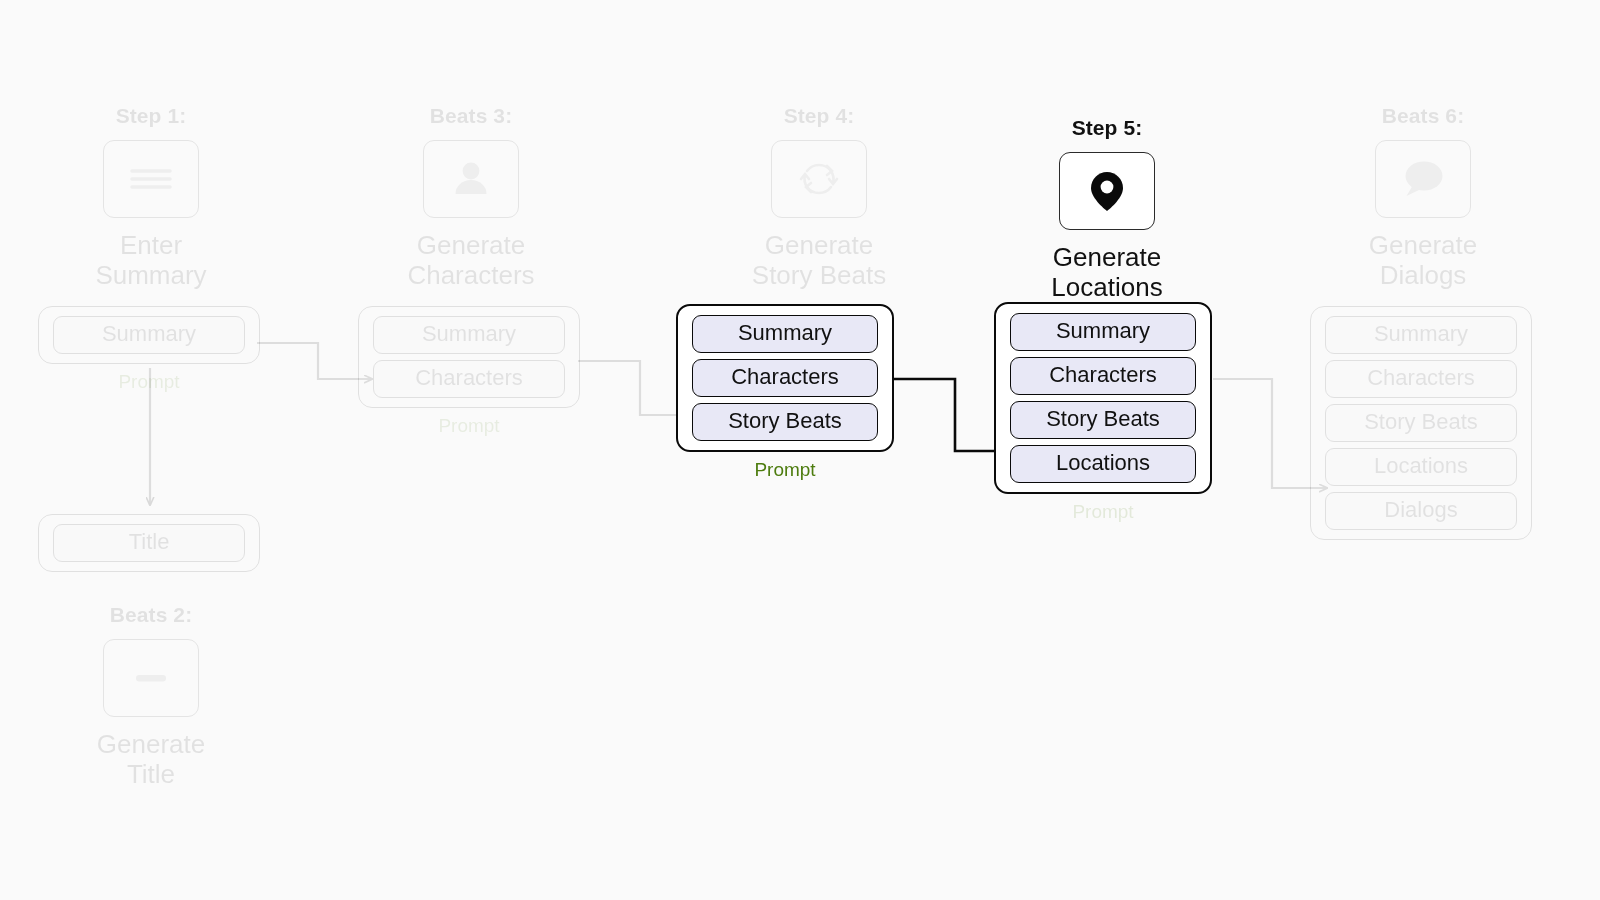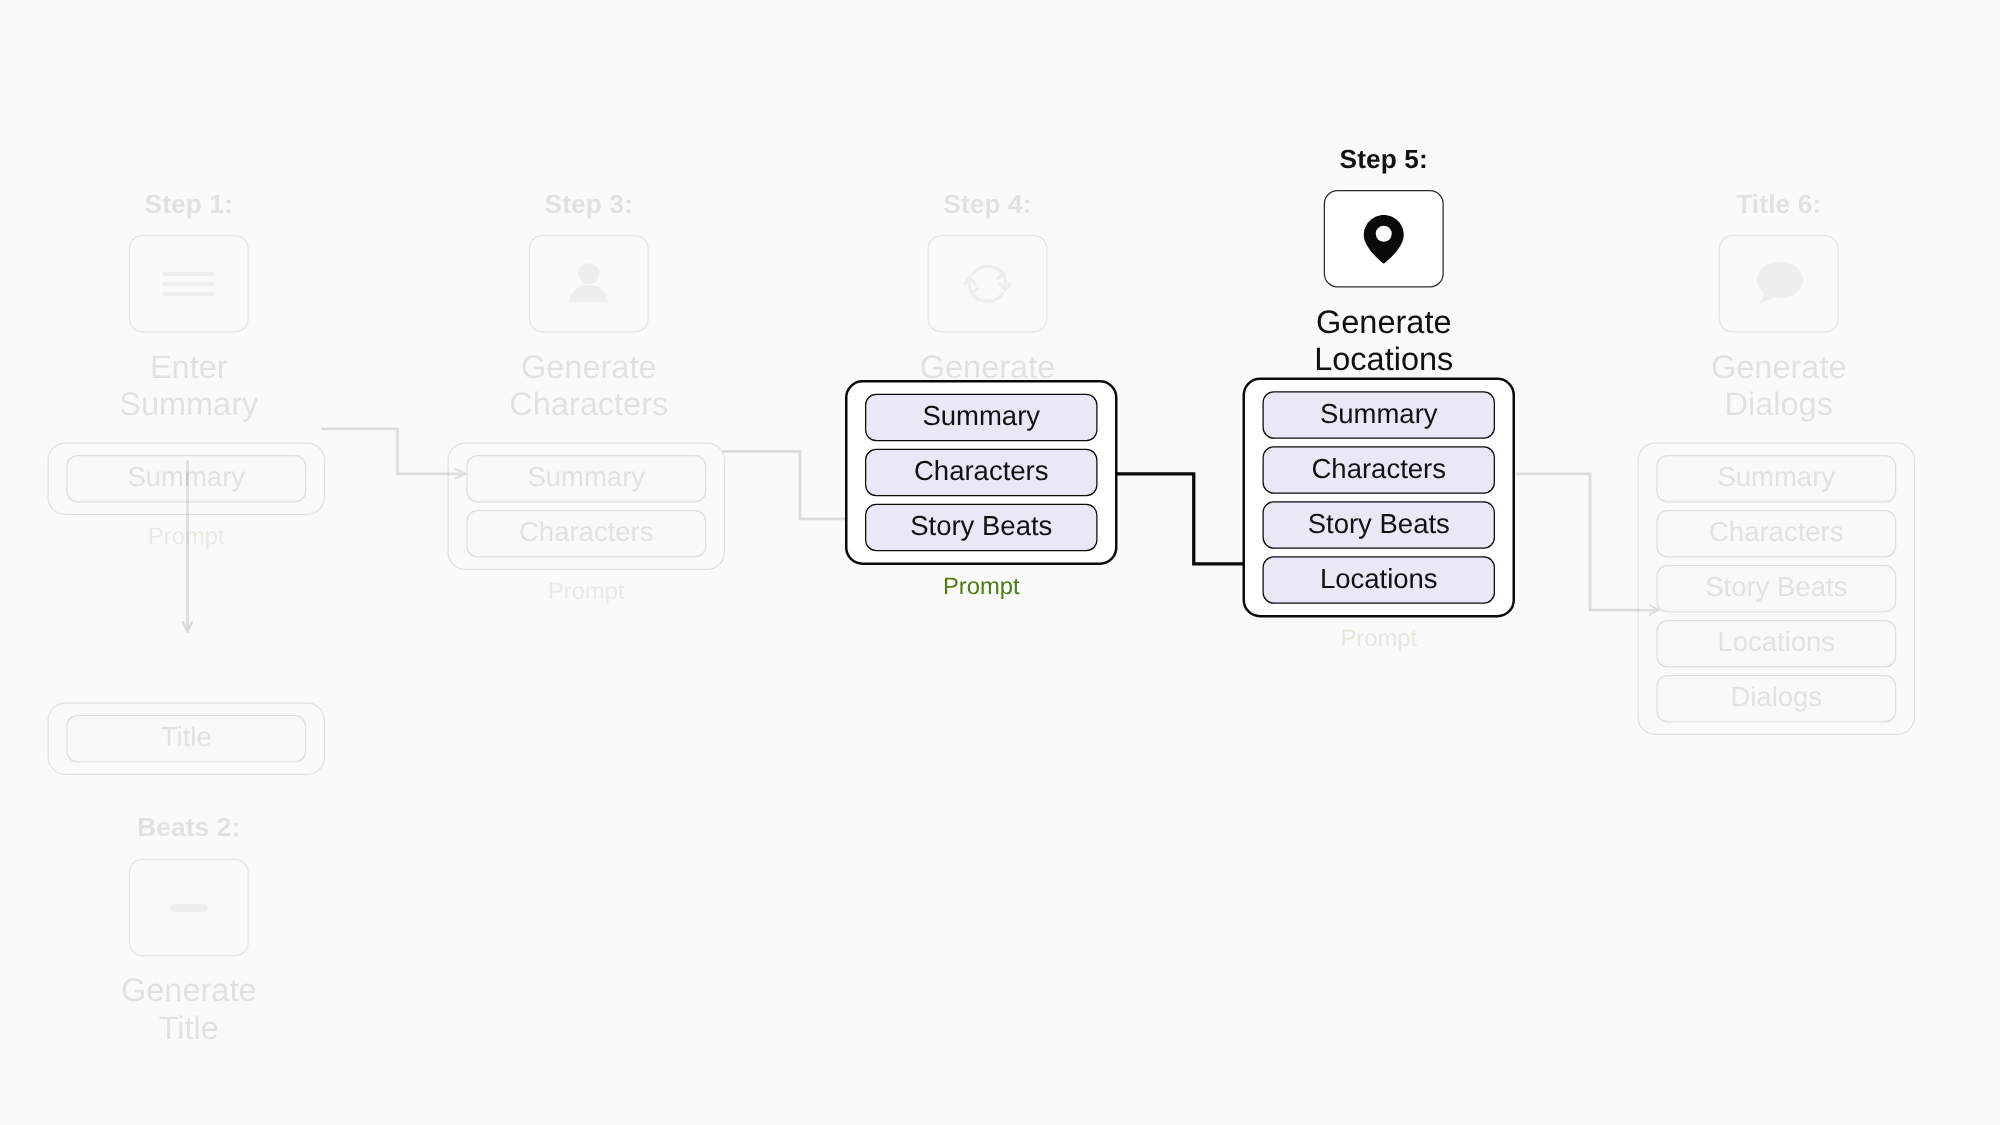--- a/index.html
+++ b/index.html
@@ -88,21 +88,21 @@
     box-sizing: border-box;
   }
   .prompt-caption {
     margin-top: 7px;
     text-align: center;
     font-size: 19px;
     color: #4d7c0f;
   }
 
   
-  .faded { opacity: 0.10; margin-top: 48px; }
+  .faded { opacity: 0.10; }
   .faded-mid { opacity: 0.13; }
   .faded .prompt-box,
   .faded-mid .prompt-box { border-width: 1.6px; }
   .faded .chip,
   .faded-mid .chip {
     border-width: 1.4px;
     background: #f3f3f9;
   }
 </style>
 </head>
@@ -174,40 +174,40 @@
     <div class="icon-box">
       <svg width="52" height="38" viewBox="0 0 52 38" aria-hidden="true">
         <rect x="11" y="16" width="30" height="6.5" rx="3.2" fill="#8a8a8a"></rect>
       </svg>
     </div>
     <div class="step-caption">Generate
 Title</div>
   </div>
 
   <div class="step faded" style="left:356px; top:103px;">
-    <div class="step-label">Step 3:</div>
+    <div class="step-label">Beats 3:</div>
     <div class="icon-box">
       <svg width="48" height="42" viewBox="0 0 48 42" aria-hidden="true">
         <circle cx="24" cy="13" r="8.4" fill="#8a8a8a"></circle>
         <path d="M8.5,36 a15.5,14 0 0 1 31,0 z" fill="#8a8a8a"></path>
       </svg>
     </div>
     <div class="step-caption">Generate
 Characters</div>
   </div>
 
   <div class="prompt-group faded" style="left:358px; top:306px; width:222px;">
     <div class="prompt-box">
       <div class="chip">Summary</div>
       <div class="chip">Characters</div>
     </div>
     <div class="prompt-caption">Prompt</div>
   </div>
 
-  <div class="step faded" style="left:675px; top:103px;">
+  <div class="step faded" style="left:704px; top:103px;">
     <div class="step-label">Step 4:</div>
     <div class="icon-box">
       <svg width="50" height="48" viewBox="0 0 50 48" aria-hidden="true">
         <g fill="none" stroke="#8a8a8a" stroke-width="2.6" stroke-linecap="round">
           <path d="M13,16 A15,15 0 0 1 37,16"></path>
           <path d="M37,32 A15,15 0 0 1 13,32"></path>
           <path d="M33,11 L38,16 L33,20"></path>
           <path d="M17,37 L12,32 L17,28"></path>
           <path d="M11,20 A15,15 0 0 0 13,32"></path>
           <path d="M39,28 A15,15 0 0 0 37,16"></path>
@@ -245,21 +245,21 @@
     <div class="prompt-box">
       <div class="chip">Summary</div>
       <div class="chip">Characters</div>
       <div class="chip">Story Beats</div>
       <div class="chip">Locations</div>
     </div>
     <div class="prompt-caption faded-mid">Prompt</div>
   </div>
 
   <div class="step faded" style="left:1308px; top:103px;">
-    <div class="step-label">Title 6:</div>
+    <div class="step-label">Beats 6:</div>
     <div class="icon-box">
       <svg width="52" height="46" viewBox="0 0 52 46" aria-hidden="true">
         <ellipse cx="27" cy="20" rx="18.5" ry="14.5" fill="#8a8a8a"></ellipse>
         <path d="M16,29 L9.5,40 L24,33 Z" fill="#8a8a8a"></path>
       </svg>
     </div>
     <div class="step-caption">Generate
 Dialogs</div>
   </div>
 

